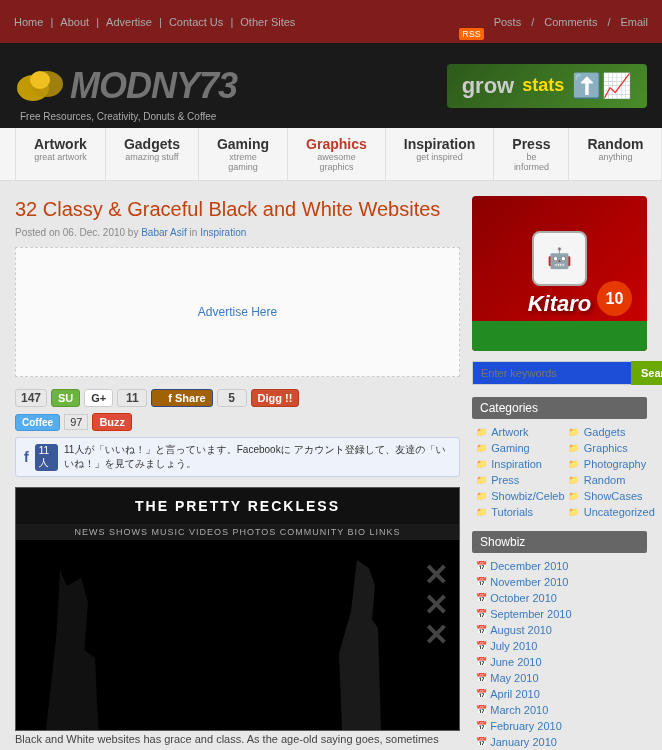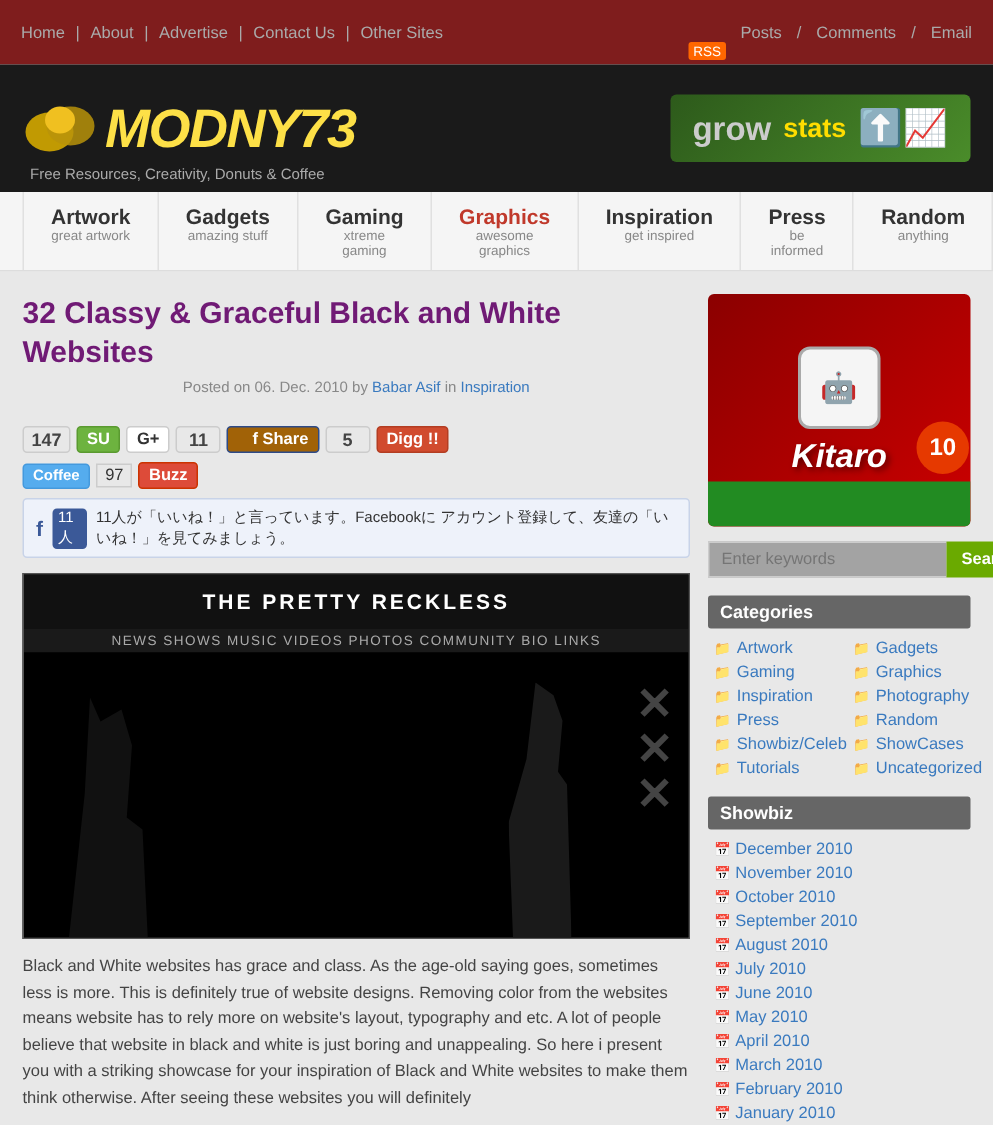--- a/index.html
+++ b/index.html
@@ -45,21 +45,21 @@
       position: relative;
       overflow: hidden;
     }
     #logo-area {
       display: flex;
       align-items: center;
     }
     #logo-text {
       font-size: 36px;
       font-weight: bold;
-      color: #fde047;
+      color: #737373;
       font-style: italic;
       letter-spacing: -1px;
     }
     #logo-icon {
       width: 50px;
       height: 40px;
       margin-right: 5px;
     }
     #tagline {
       font-size: 10px;
@@ -127,30 +127,29 @@
       margin-right: 12px;
     }
     #sidebar {
       width: 175px;
       flex-shrink: 0;
     }
 
     
     #article-title {
       font-size: 20px;
-      font-weight: bold;
-      color: #701a75;
+      font-weight: normal;
+      color: #c2410c;
       margin-bottom: 5px;
       line-height: 1.3;
     }
     #article-meta {
       font-size: 10px;
       color: #888;
-      margin-bottom: 20px;
-      text-align: center;
+      margin-bottom: 9px;
     }
     #article-meta a { color: #3a7abf; text-decoration: none; }
 
     
     #ad-box {
       width: 100%;
       height: 130px;
       border: 1px dashed #ccc;
       display: flex;
       align-items: center;
@@ -215,21 +214,20 @@
       color: white;
       border-radius: 3px;
       padding: 1px 4px;
       font-size: 10px;
     }
 
     
     #website-preview {
       width: 100%;
       background: #000;
-      margin-bottom: 10px;
       border: 1px solid #555;
       overflow: hidden;
     }
     .site-header-mock {
       background: #111;
       color: white;
       text-align: center;
       padding: 10px;
       font-size: 14px;
       font-weight: bold;
@@ -325,21 +323,21 @@
     .kitaro-text {
       font-size: 22px;
       font-weight: bold;
       font-style: italic;
       color: white;
       text-shadow: 2px 2px 4px rgba(0,0,0,0.5);
       z-index: 2;
     }
     .kitaro-badge {
       position: absolute;
-      right: 1px;
+      right: 15px;
       bottom: 35px;
       width: 35px;
       height: 35px;
       background: #e63900;
       border-radius: 50%;
       display: flex;
       align-items: center;
       justify-content: center;
       color: white;
       font-size: 16px;
@@ -352,21 +350,21 @@
       display: flex;
       margin-bottom: 12px;
       margin-top: 8px;
     }
     #search-input {
       flex: 1;
       padding: 5px 8px;
       border: 1px solid #ccc;
       border-right: none;
       font-size: 11px;
-      background: #a3a3a3;
+      background: #1d4ed8;
       outline: none;
     }
     #search-btn {
       background: #6aaa00;
       color: white;
       border: none;
       padding: 5px 10px;
       font-size: 11px;
       font-weight: bold;
       cursor: pointer;
@@ -374,21 +372,21 @@
 
     
     .sidebar-section {
       margin-bottom: 12px;
     }
     .sidebar-section-title {
       background: #666;
       color: white;
       padding: 4px 8px;
       font-size: 12px;
-      font-weight: bold;
+      font-weight: normal;
       border-radius: 2px;
       margin-bottom: 6px;
     }
     .sidebar-list {
       display: grid;
       grid-template-columns: 1fr 1fr;
       gap: 2px 4px;
       padding: 0 4px;
     }
     .sidebar-list-item {
@@ -516,20 +514,23 @@
 
   <div id="main-content">
     <h1 id="article-title">32 Classy &amp; Graceful Black and White Websites</h1>
     <div id="article-meta">
       <span>Posted on 06. Dec. 2010 by</span>
       <a>Babar Asif</a>
       in
       <a>Inspiration</a>
     </div>
 
+    <div id="ad-box">
+      <a>Advertise Here</a>
+    </div>
 
     <div id="social-row">
       <span class="btn-count">147</span>
       <span class="social-btn btn-su">SU</span>
       <span class="social-btn btn-gplus">G+</span>
       <span class="btn-count">11</span>
       <span class="social-btn btn-fb">f Share</span>
       <span class="btn-count">5</span>
       <span class="social-btn btn-digg">Digg !!</span>
     </div>

